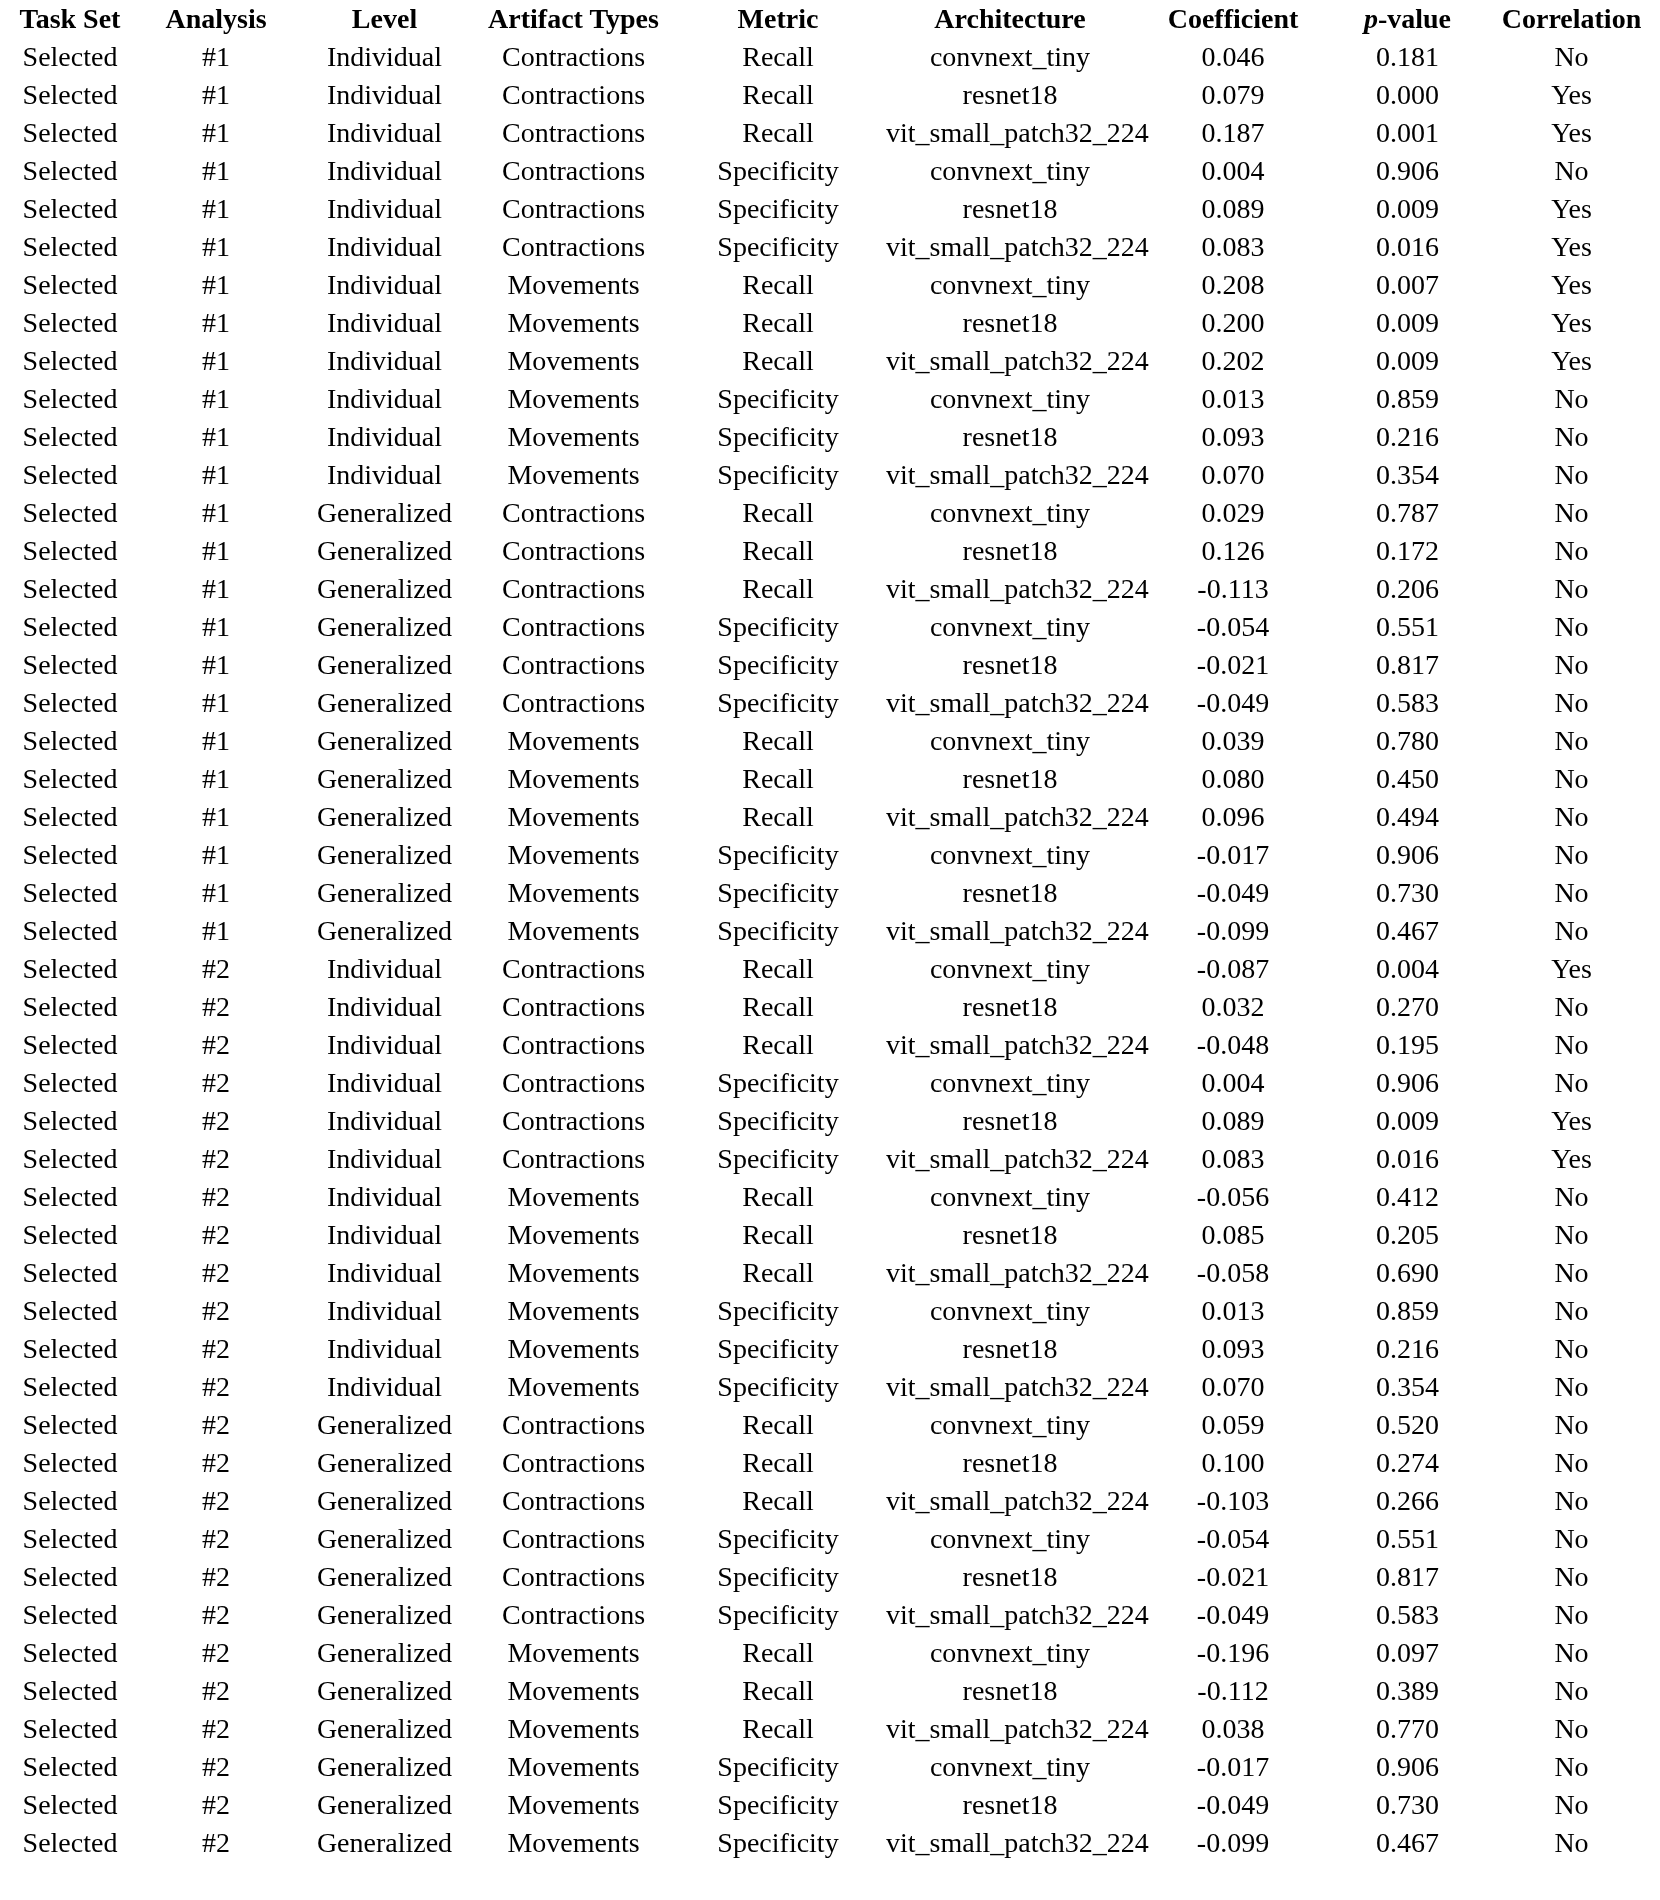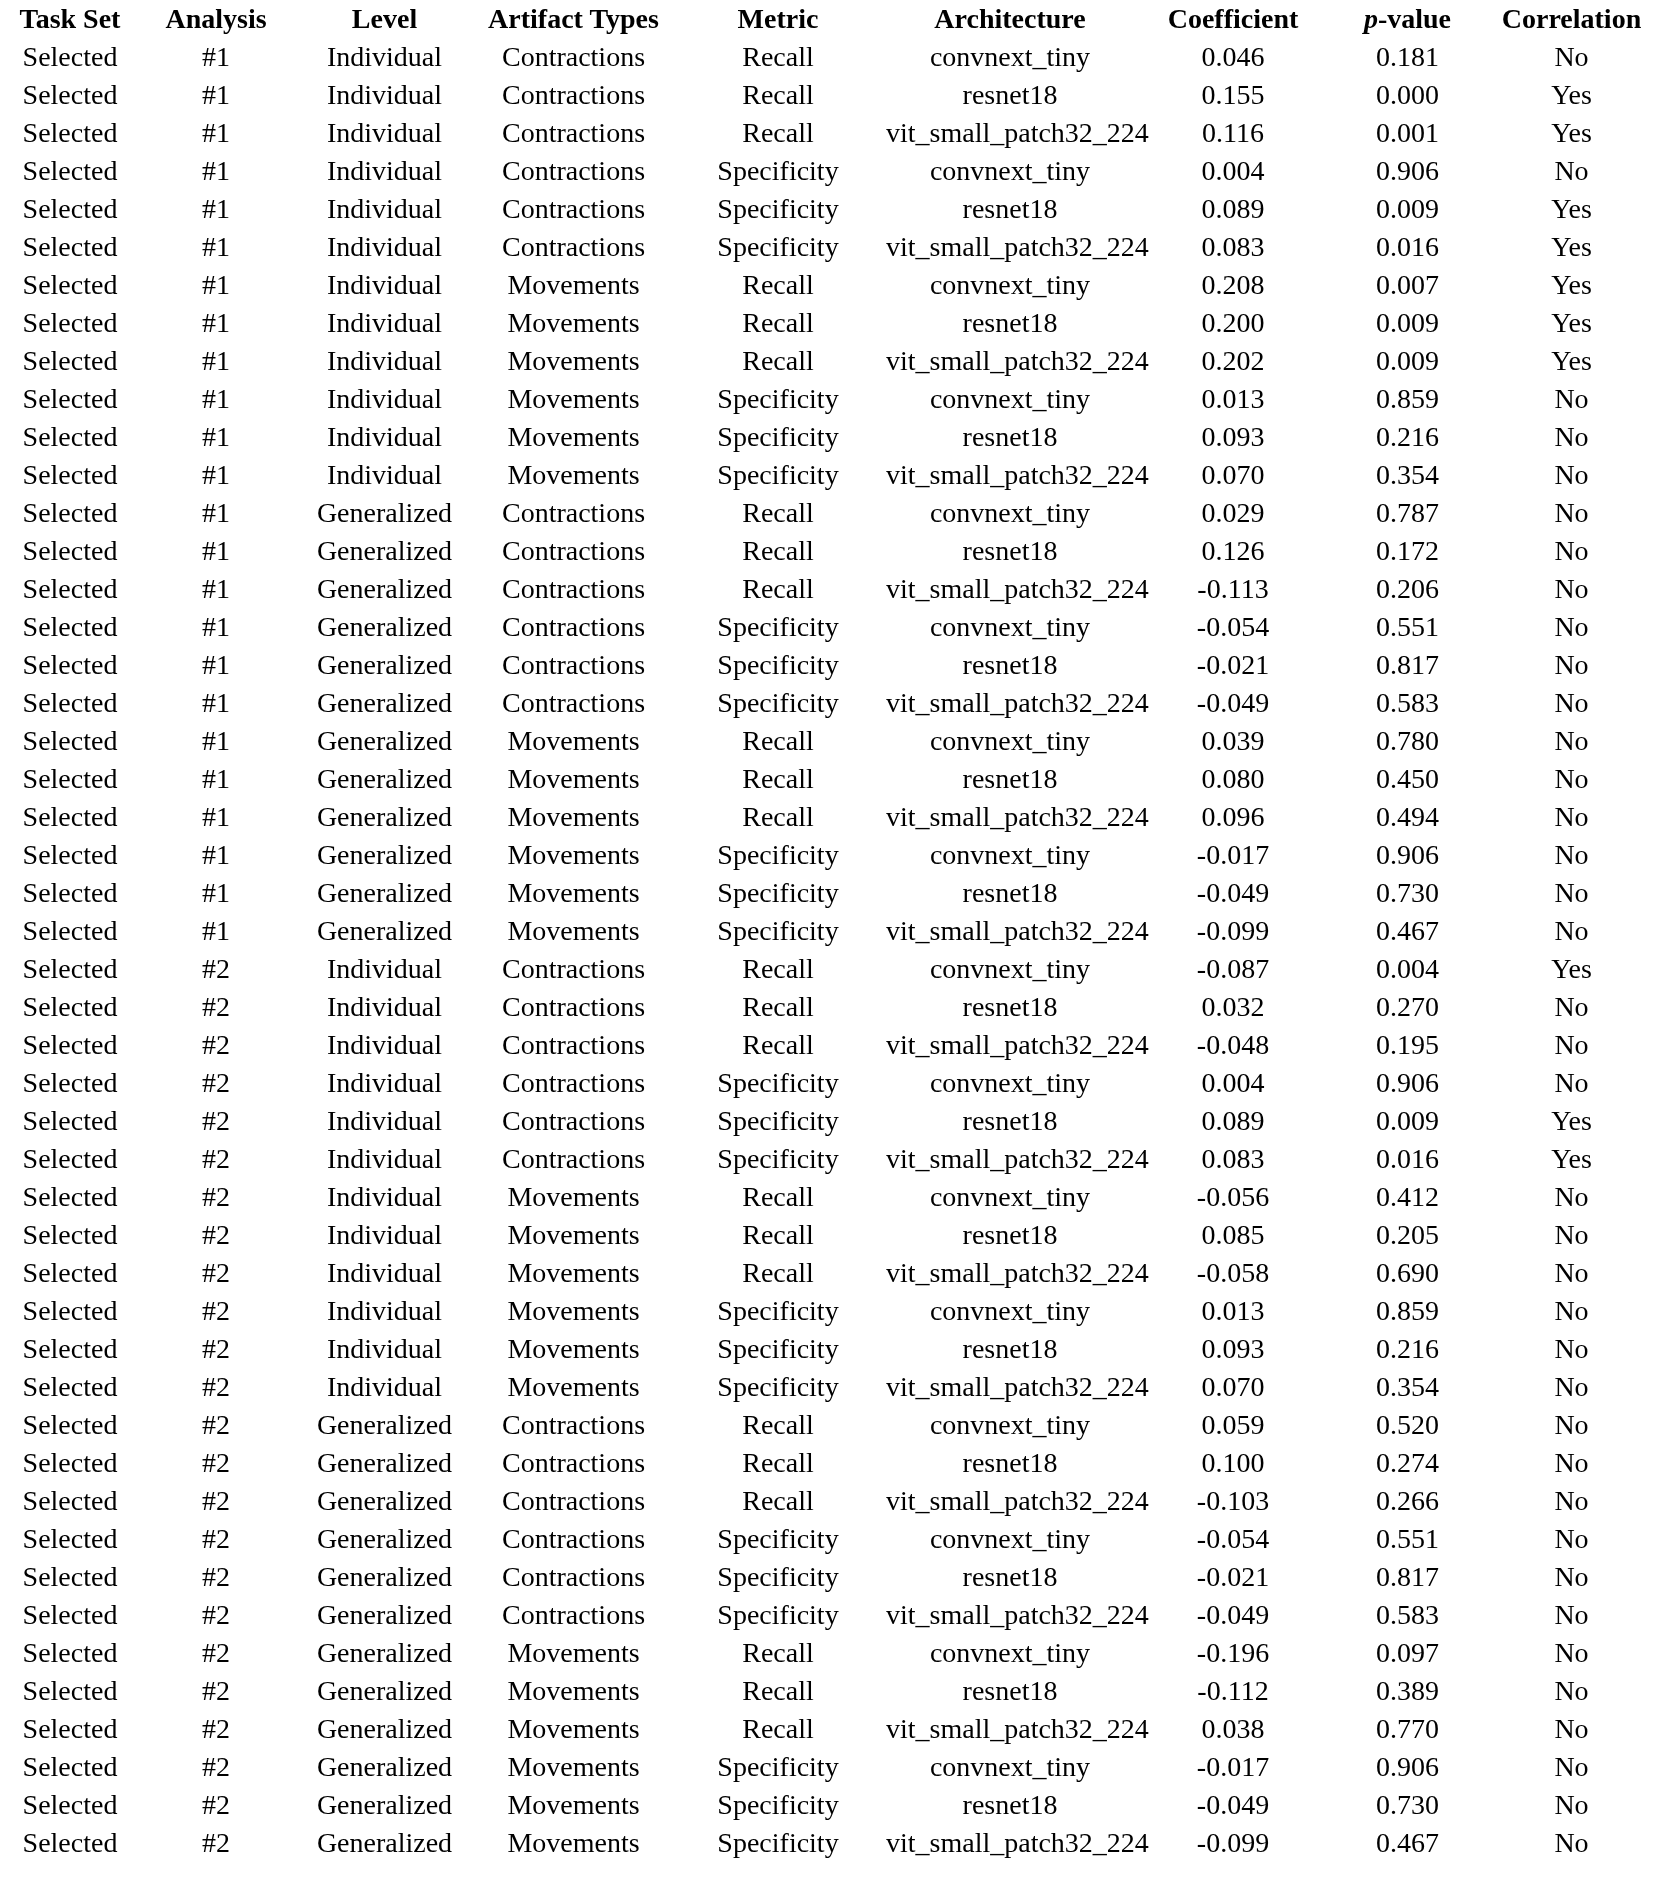--- a/index.html
+++ b/index.html
@@ -87,32 +87,32 @@
           <td>0.181</td>
           <td>No</td>
         </tr>
         <tr>
           <td>Selected</td>
           <td>#1</td>
           <td>Individual</td>
           <td>Contractions</td>
           <td>Recall</td>
           <td>resnet18</td>
-          <td>0.155</td>
+          <td>0.079</td>
           <td>0.000</td>
           <td>Yes</td>
         </tr>
         <tr>
           <td>Selected</td>
           <td>#1</td>
           <td>Individual</td>
           <td>Contractions</td>
           <td>Recall</td>
           <td>vit_small_patch32_224</td>
-          <td>0.116</td>
+          <td>0.187</td>
           <td>0.001</td>
           <td>Yes</td>
         </tr>
         <tr>
           <td>Selected</td>
           <td>#1</td>
           <td>Individual</td>
           <td>Contractions</td>
           <td>Specificity</td>
           <td>convnext_tiny</td>

